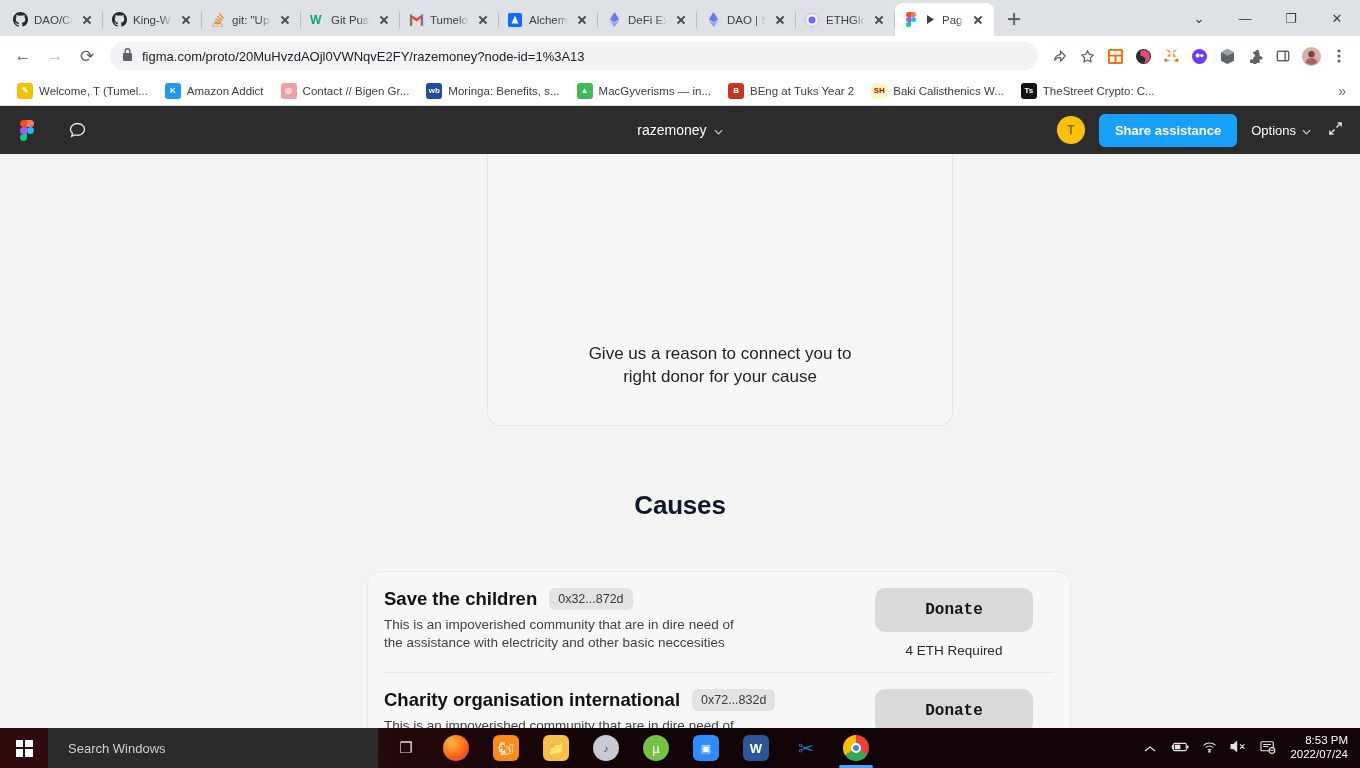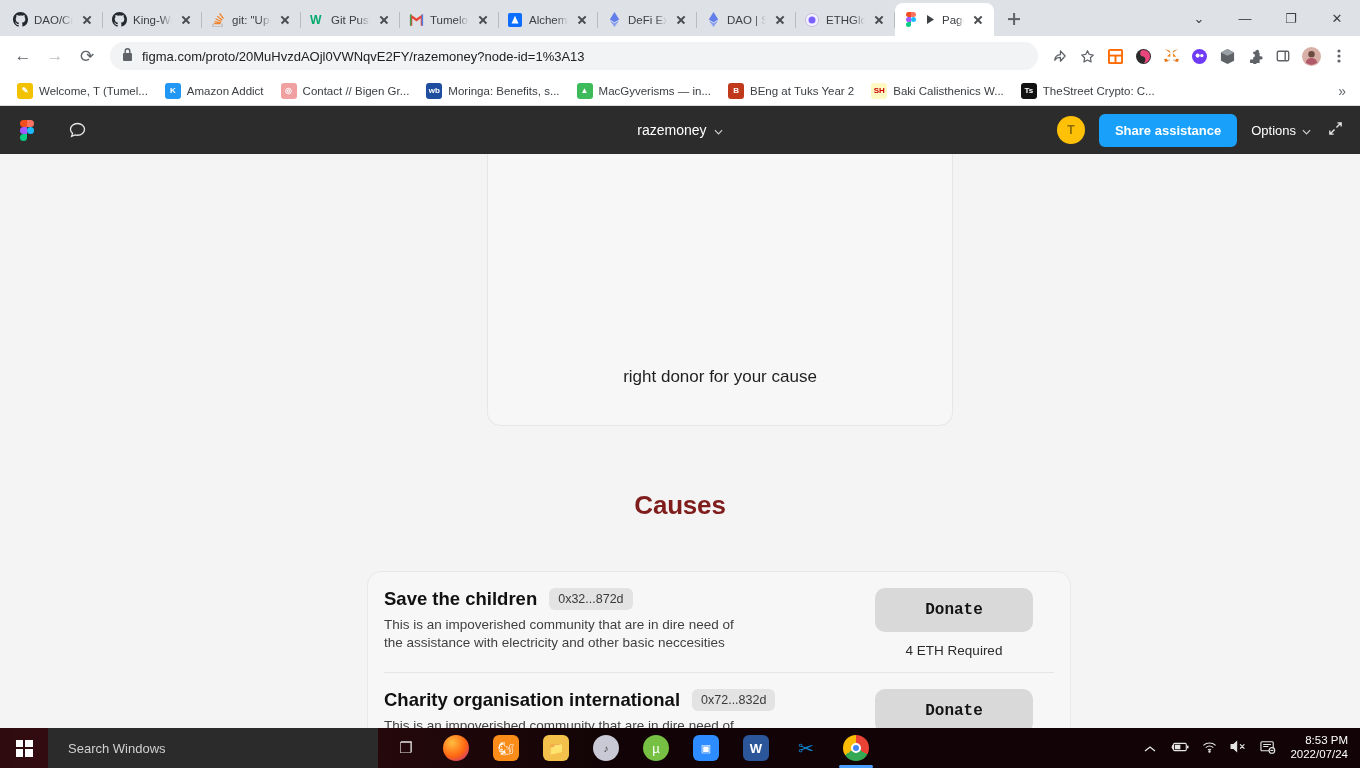--- a/index.html
+++ b/index.html
@@ -107,21 +107,21 @@
   }
   .topcard .lede { font-size: 17px; color: #1f1f1f; text-align: center; line-height: 1.35; }
   .createbtn {
     margin-top: 26px; background: #d9d9d9; border: none; border-radius: 24px;
     padding: 14px 46px; font-size: 17px; font-weight: bold; color: #1a1a1a;
     font-family: "Liberation Sans", sans-serif;
   }
 
   .causes-title {
     position: absolute; left: 0; right: 0; top: 336px; text-align: center;
-    font-size: 26px; font-weight: bold; color: #7f1d1d; letter-spacing: -0.2px;
+    font-size: 26px; font-weight: bold; color: #0f172a; letter-spacing: -0.2px;
   }
 
   .causes-card {
     position: absolute; left: 367px; top: 417px; width: 704px;
     background: #f7f7f7; border: 1px solid #e8e8e8; border-radius: 14px;
     padding: 0 16px; overflow: hidden;
   }
   .cause-row {
     display: flex; align-items: flex-start; padding: 16px 0 14px 0;
     border-bottom: 1px solid #e6e6e6;
@@ -465,20 +465,21 @@
             <path d="M11 3h4v4M15 3l-5 5M7 15H3v-4M3 15l5-5"></path>
           </svg>
         </div>
       </div>
     </div>
 
     <div class="canvas">
 
       <div class="topcard">
         <div class="lede">
+          <div>Give us a reason to connect you to</div>
           <div>right donor for your cause</div>
         </div>
       </div>
 
       <div class="causes-title">Causes</div>
 
       <div class="causes-card">
 
         <div class="cause-row">
           <div class="cause-left">

